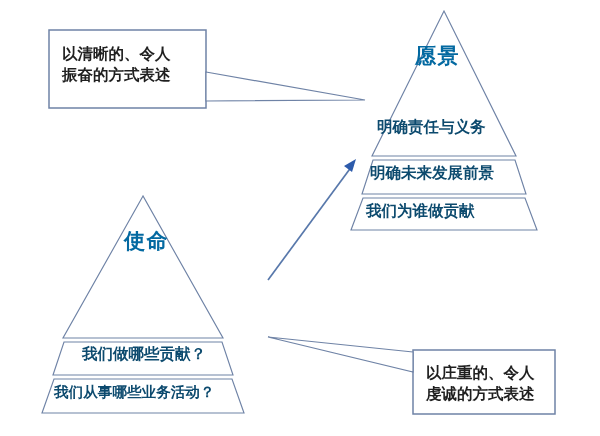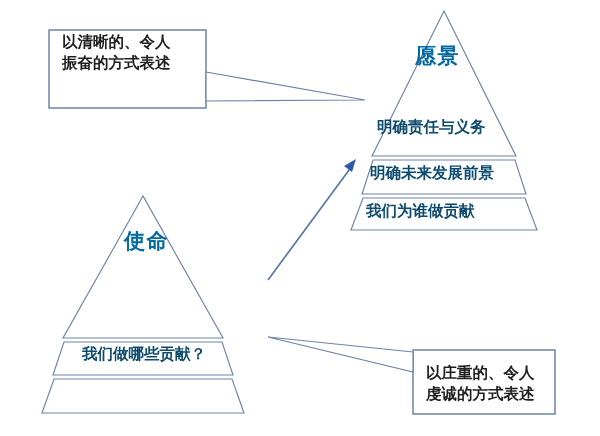--- a/index.html
+++ b/index.html
@@ -111,20 +111,21 @@
 
   <div class="txt pyr-band-label" style="left:370px; top:164px;">明确未来发展前景</div>
 
   <div class="txt pyr-band-label" style="left:366px; top:202px;">我们为谁做贡献</div>
 
   <div class="txt pyr-title" style="left:124px; top:229px;">使命</div>
 
 
   <div class="txt pyr-band-label" style="left:82px; top:345px;">我们做哪些贡献？</div>
 
+  <div class="txt pyr-band-label band-small" style="left:54px; top:383px;">我们从事哪些业务活动？</div>
 
-  <div class="txt callout-text" style="left:62px; top:32px;">以清晰的、令人
+  <div class="txt callout-text" style="left:62px; top:44px;">以清晰的、令人
 振奋的方式表述</div>
 
   <div class="txt callout-text" style="left:426px; top:363px;">以庄重的、令人
 虔诚的方式表述</div>
 
 </div>
 
 </body></html>

